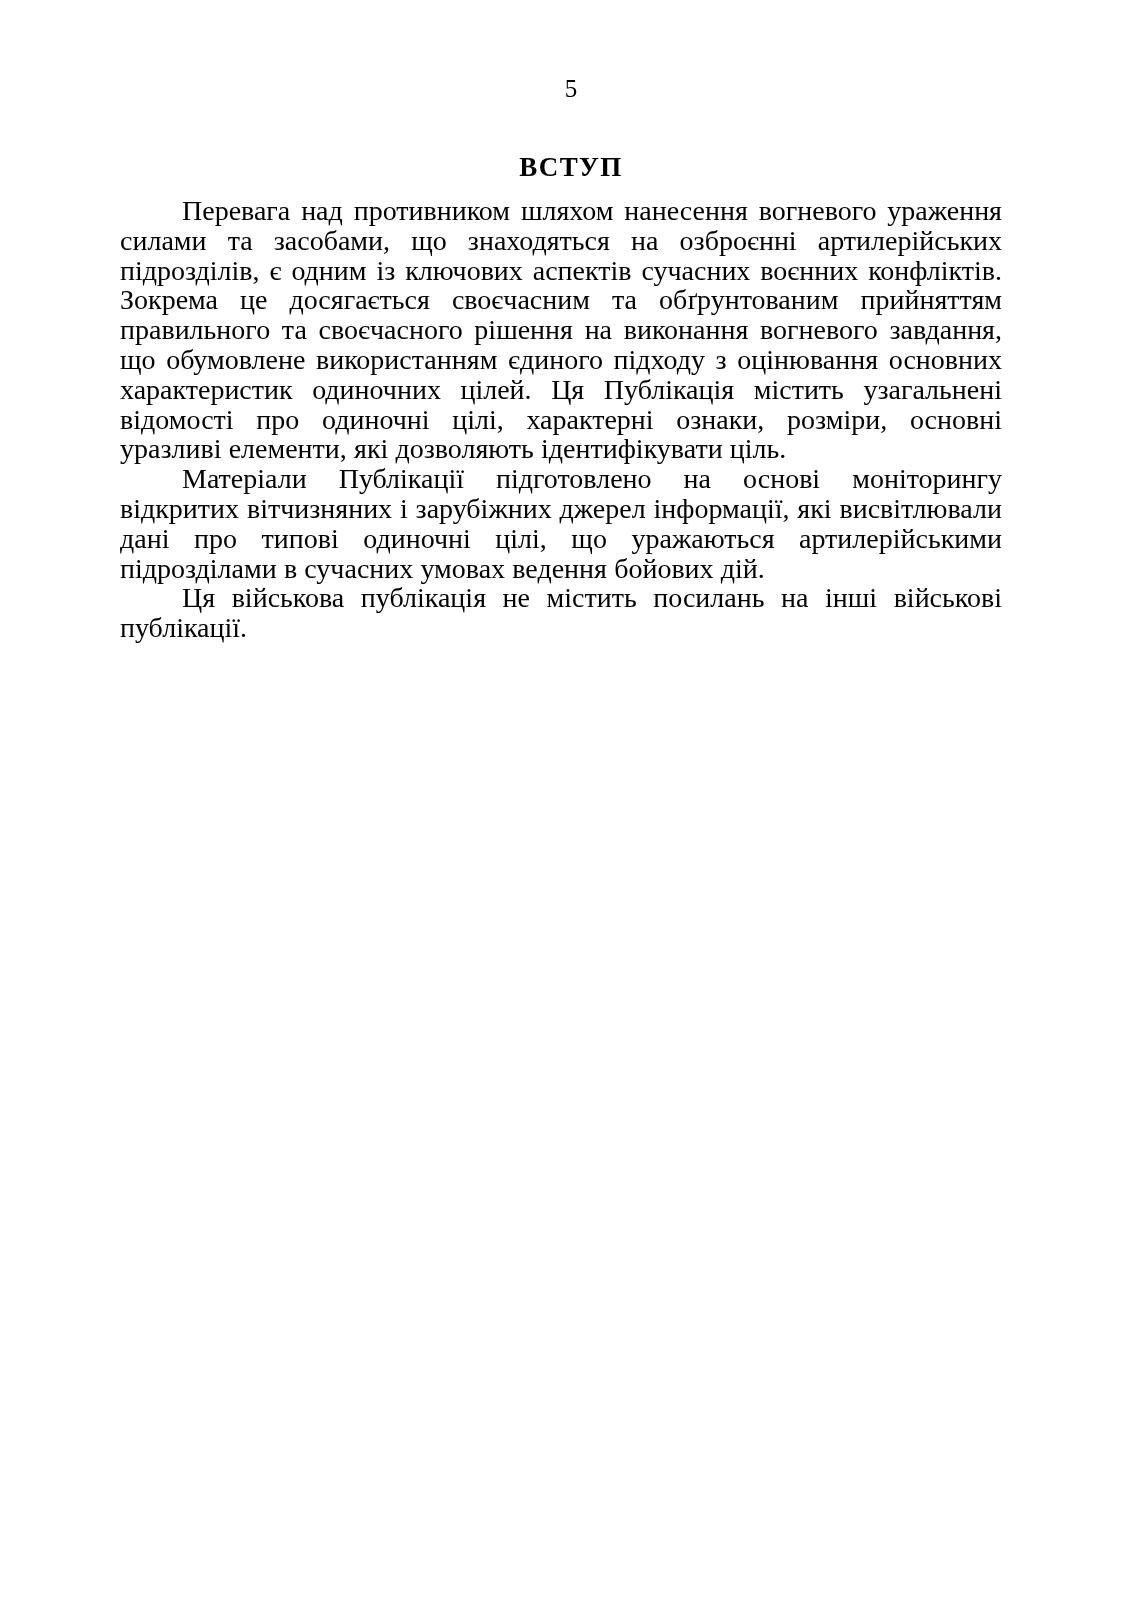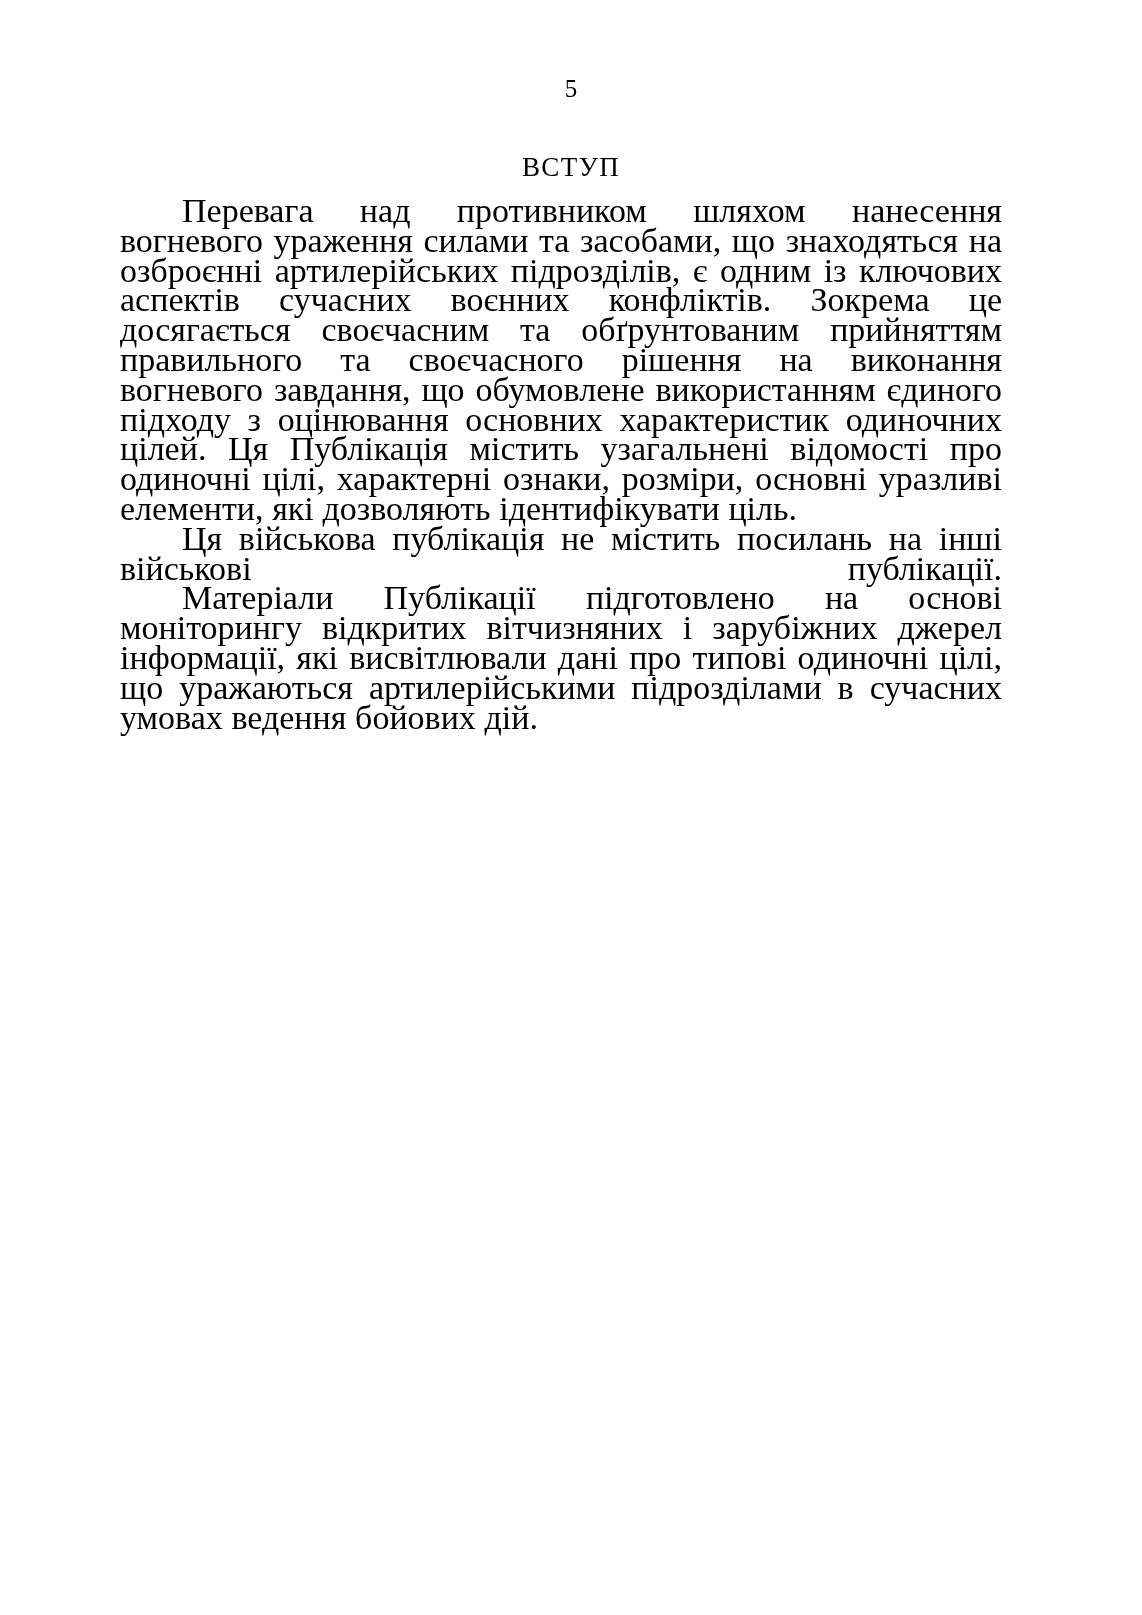--- a/index.html
+++ b/index.html
@@ -34,36 +34,36 @@
   }
 
   
   .section-heading {
     position: absolute;
     top: 136px;
     left: 0;
     width: 1142px;
     text-align: center;
     font-size: 27px;
-    font-weight: normal;
+    font-weight: bold;
     line-height: 1;
     letter-spacing: 1.4px;
   }
 
   
   .body-block {
     position: absolute;
     top: 196px;
     left: 120px;
     width: 882px;
   }
 
   .para {
     margin: 0;
-    font-size: 34px;
+    font-size: 28px;
     line-height: 29.8px;
     text-align: justify;
     text-justify: inter-word;
     text-indent: 62px;
     hyphens: none;
     word-spacing: 0.2px;
   }
 
   
   .para.justify-last {
@@ -74,17 +74,17 @@
 <body>
 
 <div class="page">
 
   <div class="page-number">5</div>
 
   <h1 class="section-heading">ВСТУП</h1>
 
   <div class="body-block">
     <p class="para">Перевага над противником шляхом нанесення вогневого ураження силами та засобами, що знаходяться на озброєнні артилерійських підрозділів, є одним із ключових аспектів сучасних воєнних конфліктів. Зокрема це досягається своєчасним та обґрунтованим прийняттям правильного та своєчасного рішення на виконання вогневого завдання, що обумовлене використанням єдиного підходу з оцінювання основних характеристик одиночних цілей. Ця Публікація містить узагальнені відомості про одиночні цілі, характерні ознаки, розміри, основні уразливі елементи, які дозволяють ідентифікувати ціль.</p>
+    <p class="para">Матеріали Публікації підготовлено на основі моніторингу відкритих вітчизняних і зарубіжних джерел інформації, які висвітлювали дані про типові одиночні цілі, що уражаються артилерійськими підрозділами в сучасних умовах ведення бойових дій.</p>
     <p class="para justify-last">Ця військова публікація не містить посилань на інші військові публікації.</p>
-    <p class="para">Матеріали Публікації підготовлено на основі моніторингу відкритих вітчизняних і зарубіжних джерел інформації, які висвітлювали дані про типові одиночні цілі, що уражаються артилерійськими підрозділами в сучасних умовах ведення бойових дій.</p>
   </div>
 
 </div>
 
 </body></html>

